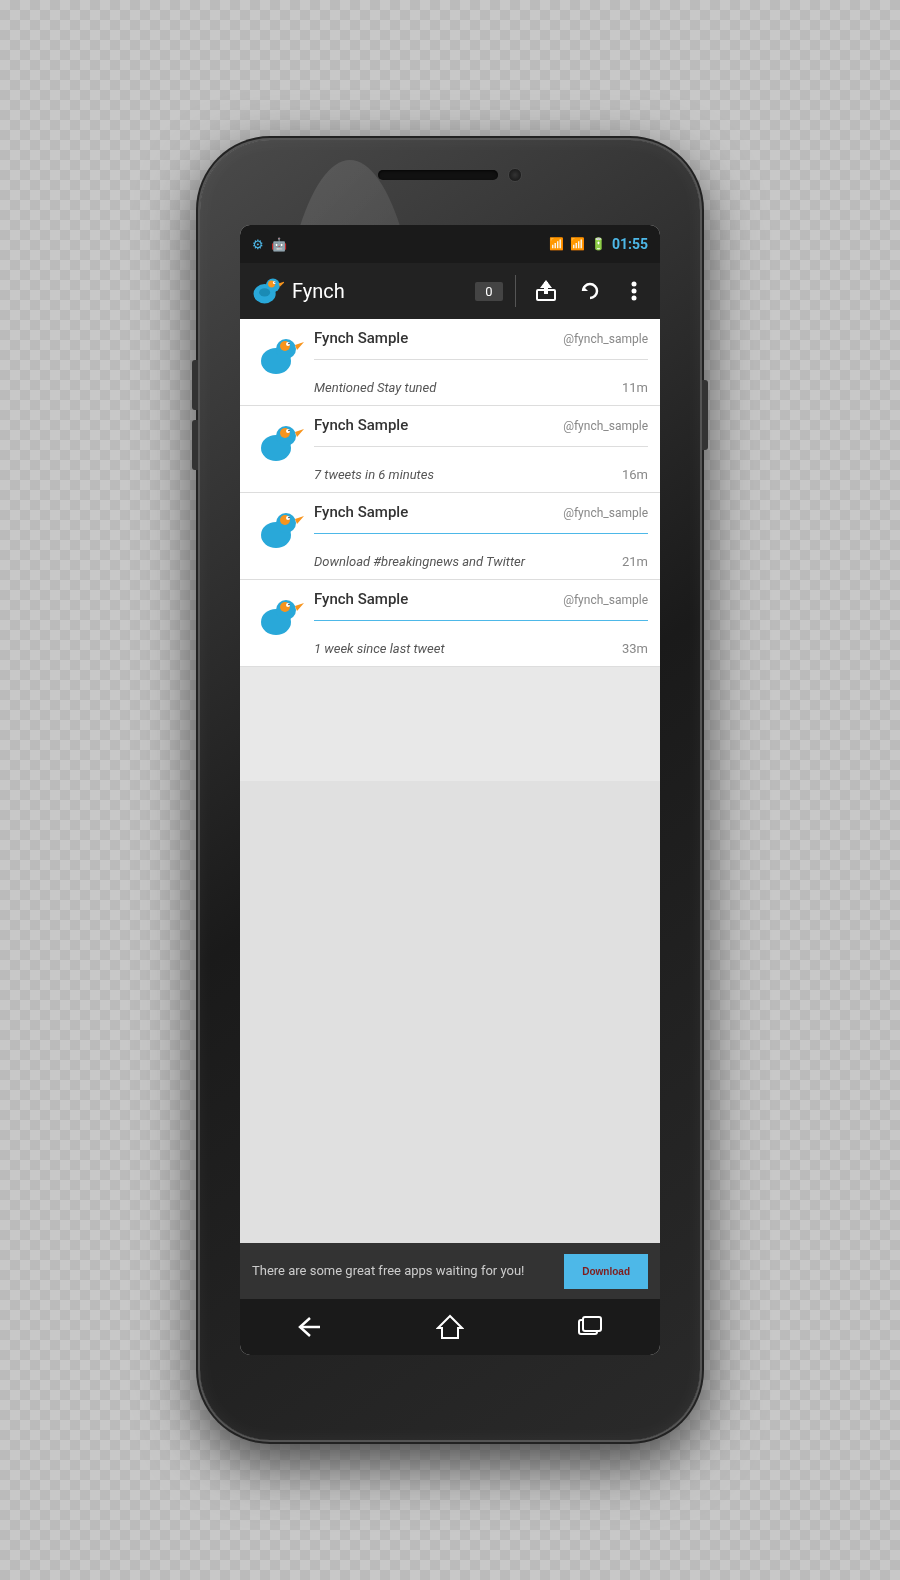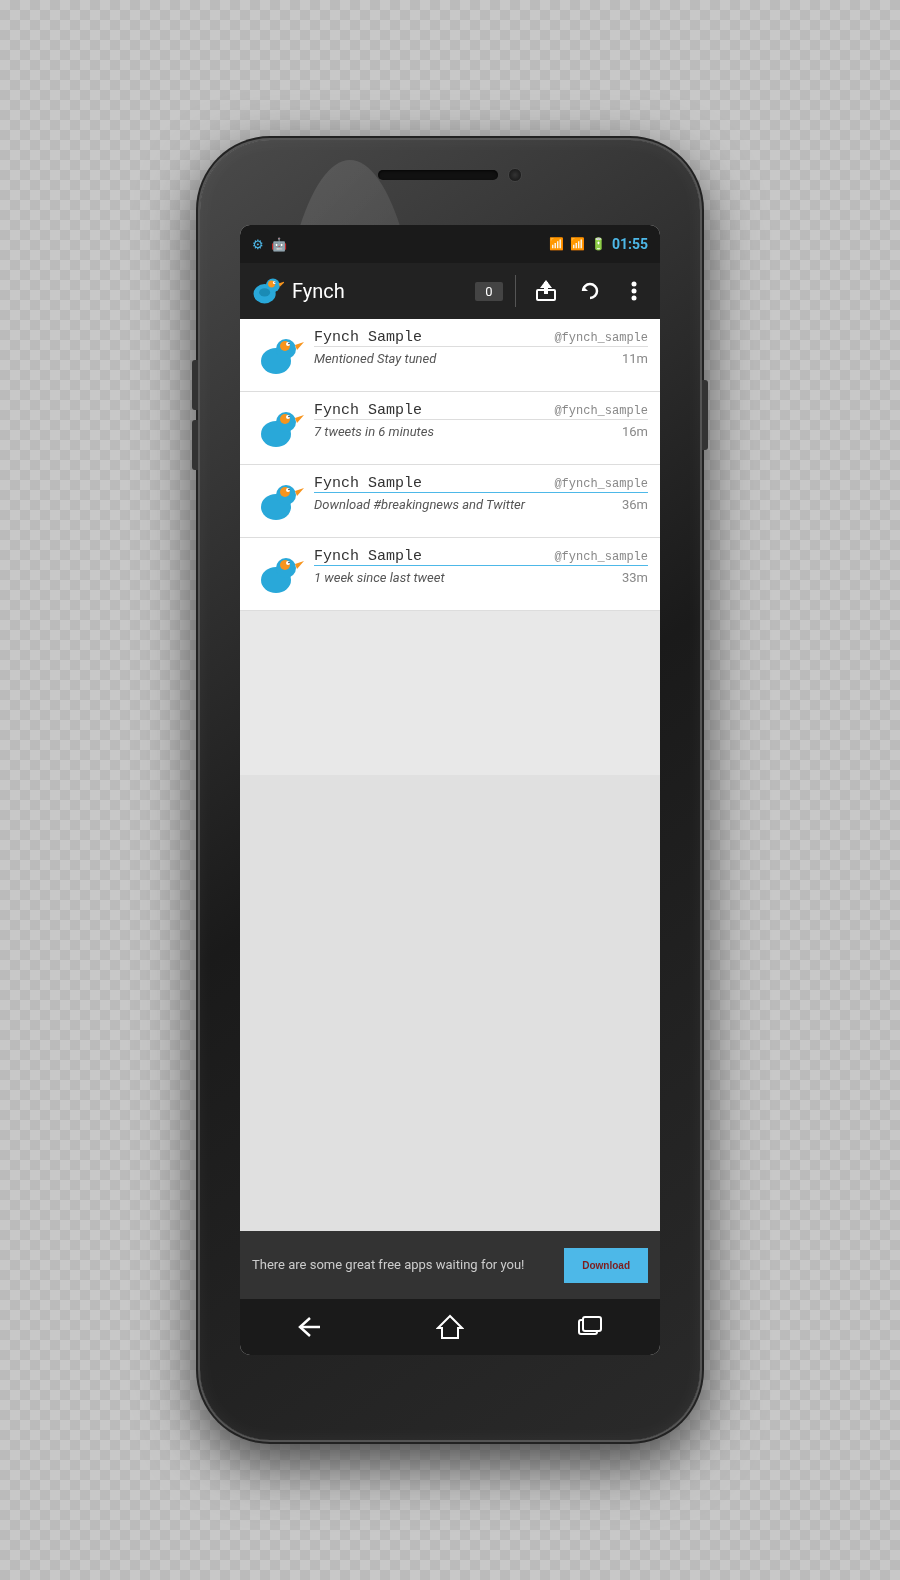--- a/index.html
+++ b/index.html
@@ -204,24 +204,23 @@
     }
 
     .tweet-content {
       flex: 1;
     }
 
     .tweet-header {
       display: flex;
       justify-content: space-between;
       align-items: baseline;
-      margin-bottom: 2px;
+      margin-bottom: 20px;
       border-bottom: 1px solid #ddd;
-      padding-bottom: 0;
-      font-family: Liberation Mono, monospace;
+      padding-bottom: 12px;
     }
 
     .tweet-name {
       font-size: 15px;
       font-weight: 500;
       color: #333;
     }
 
     .tweet-handle {
       font-size: 12px;
@@ -255,21 +254,21 @@
 
     
     .empty-area {
       flex: 1;
       background: #e0e0e0;
     }
 
     
     .ad-banner {
       background: #333;
-      height: 68px;
+      height: 56px;
       display: flex;
       align-items: center;
       padding: 0 12px;
       flex-shrink: 0;
     }
 
     .ad-text {
       color: #ccc;
       font-size: 13px;
       flex: 1;
@@ -444,21 +443,21 @@
           <circle cx="36" cy="15" r="2" fill="white"></circle>
           <circle cx="37" cy="14.5" r="0.8" fill="#333"></circle>
         </svg>
         <div class="tweet-content">
           <div class="tweet-header">
             <span class="tweet-name">Fynch Sample</span>
             <span class="tweet-handle">@fynch_sample</span>
           </div>
           <div class="tweet-body">
             <span class="tweet-text">Download #breakingnews and Twitter</span>
-            <span class="tweet-time">36m</span>
+            <span class="tweet-time">21m</span>
           </div>
         </div>
       </div>
 
       <div class="tweet-item active">
         <svg class="bird-svg" viewBox="0 0 52 52" xmlns="http://www.w3.org/2000/svg">
           <ellipse cx="24" cy="32" rx="15" ry="13" fill="#29a8d9"></ellipse>
           <circle cx="34" cy="20" r="10" fill="#29a8d9"></circle>
           <circle cx="33" cy="17" r="5" fill="#f7941d"></circle>
           <polygon points="43,16 52,13 45,21" fill="#f7941d"></polygon>

